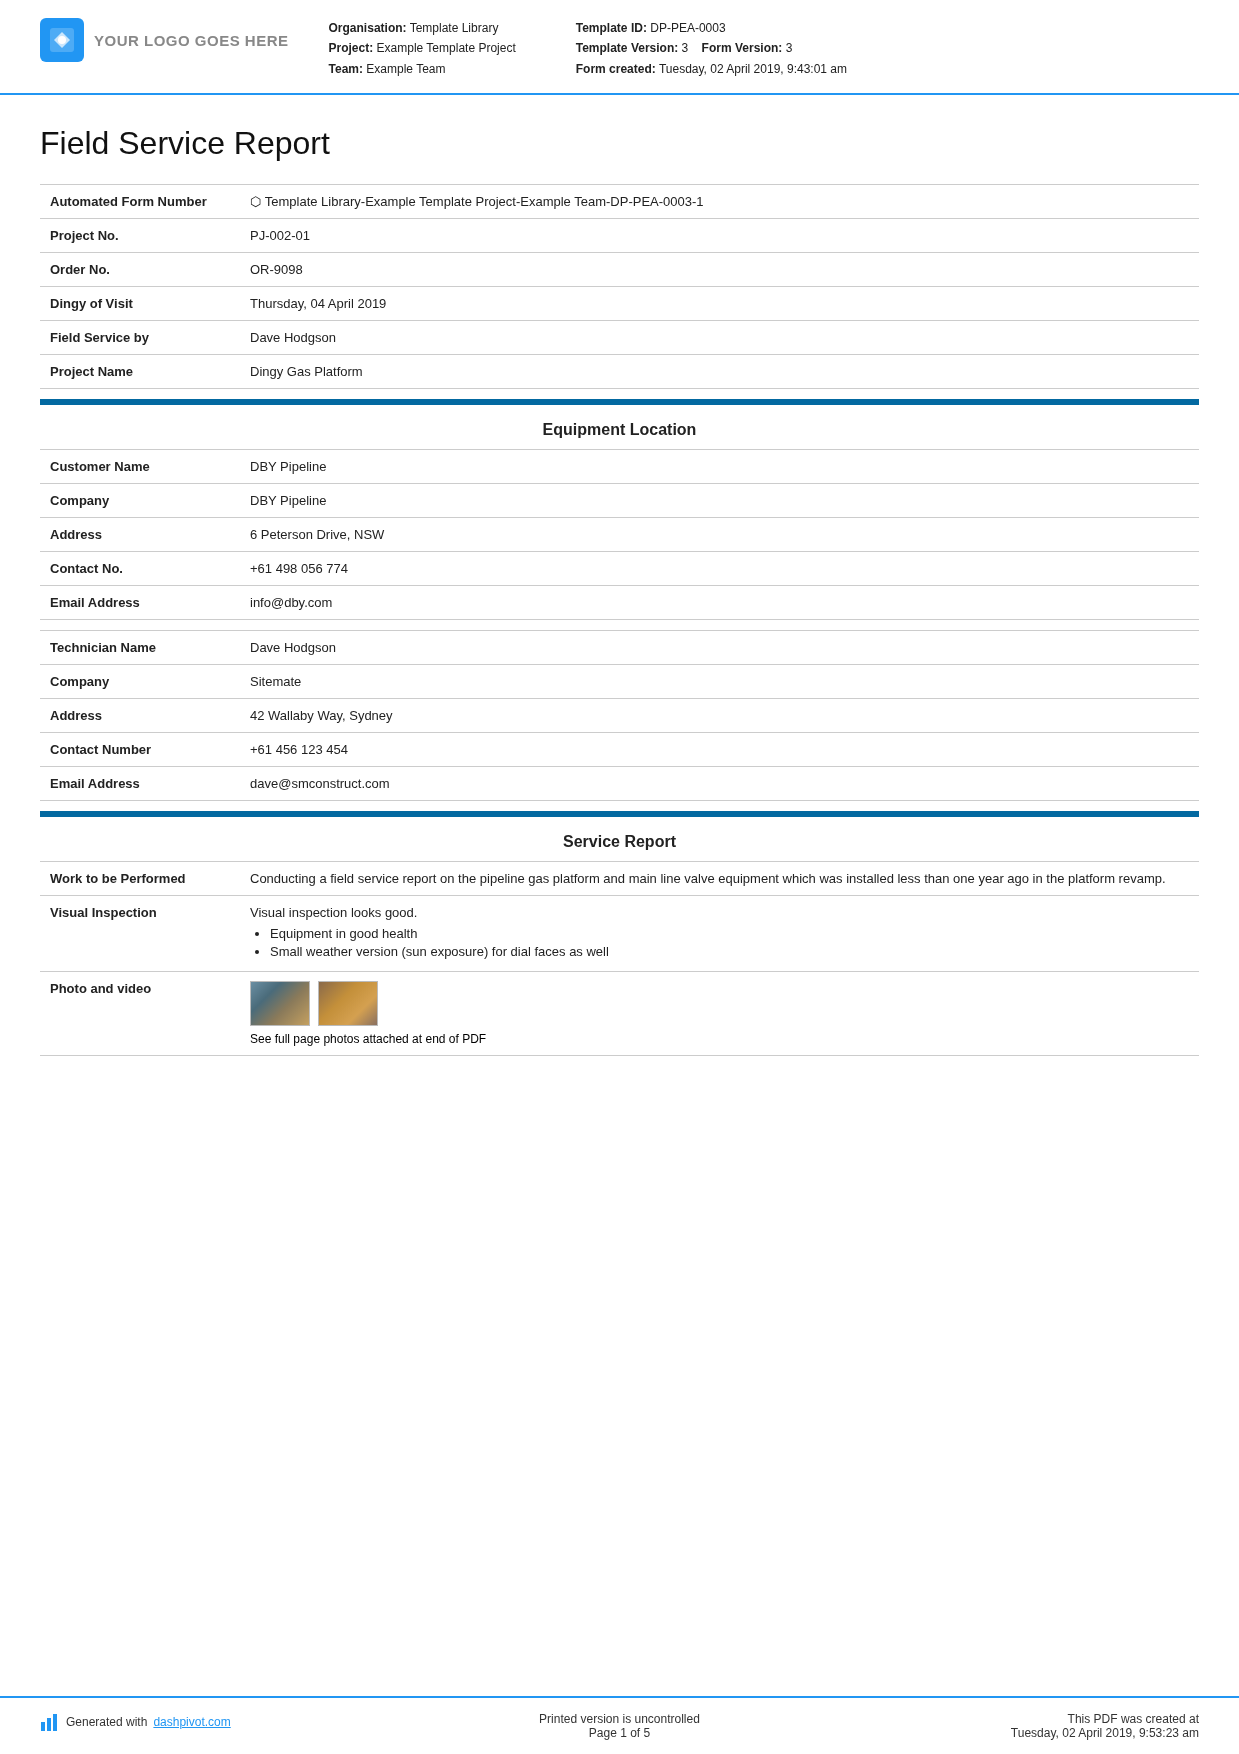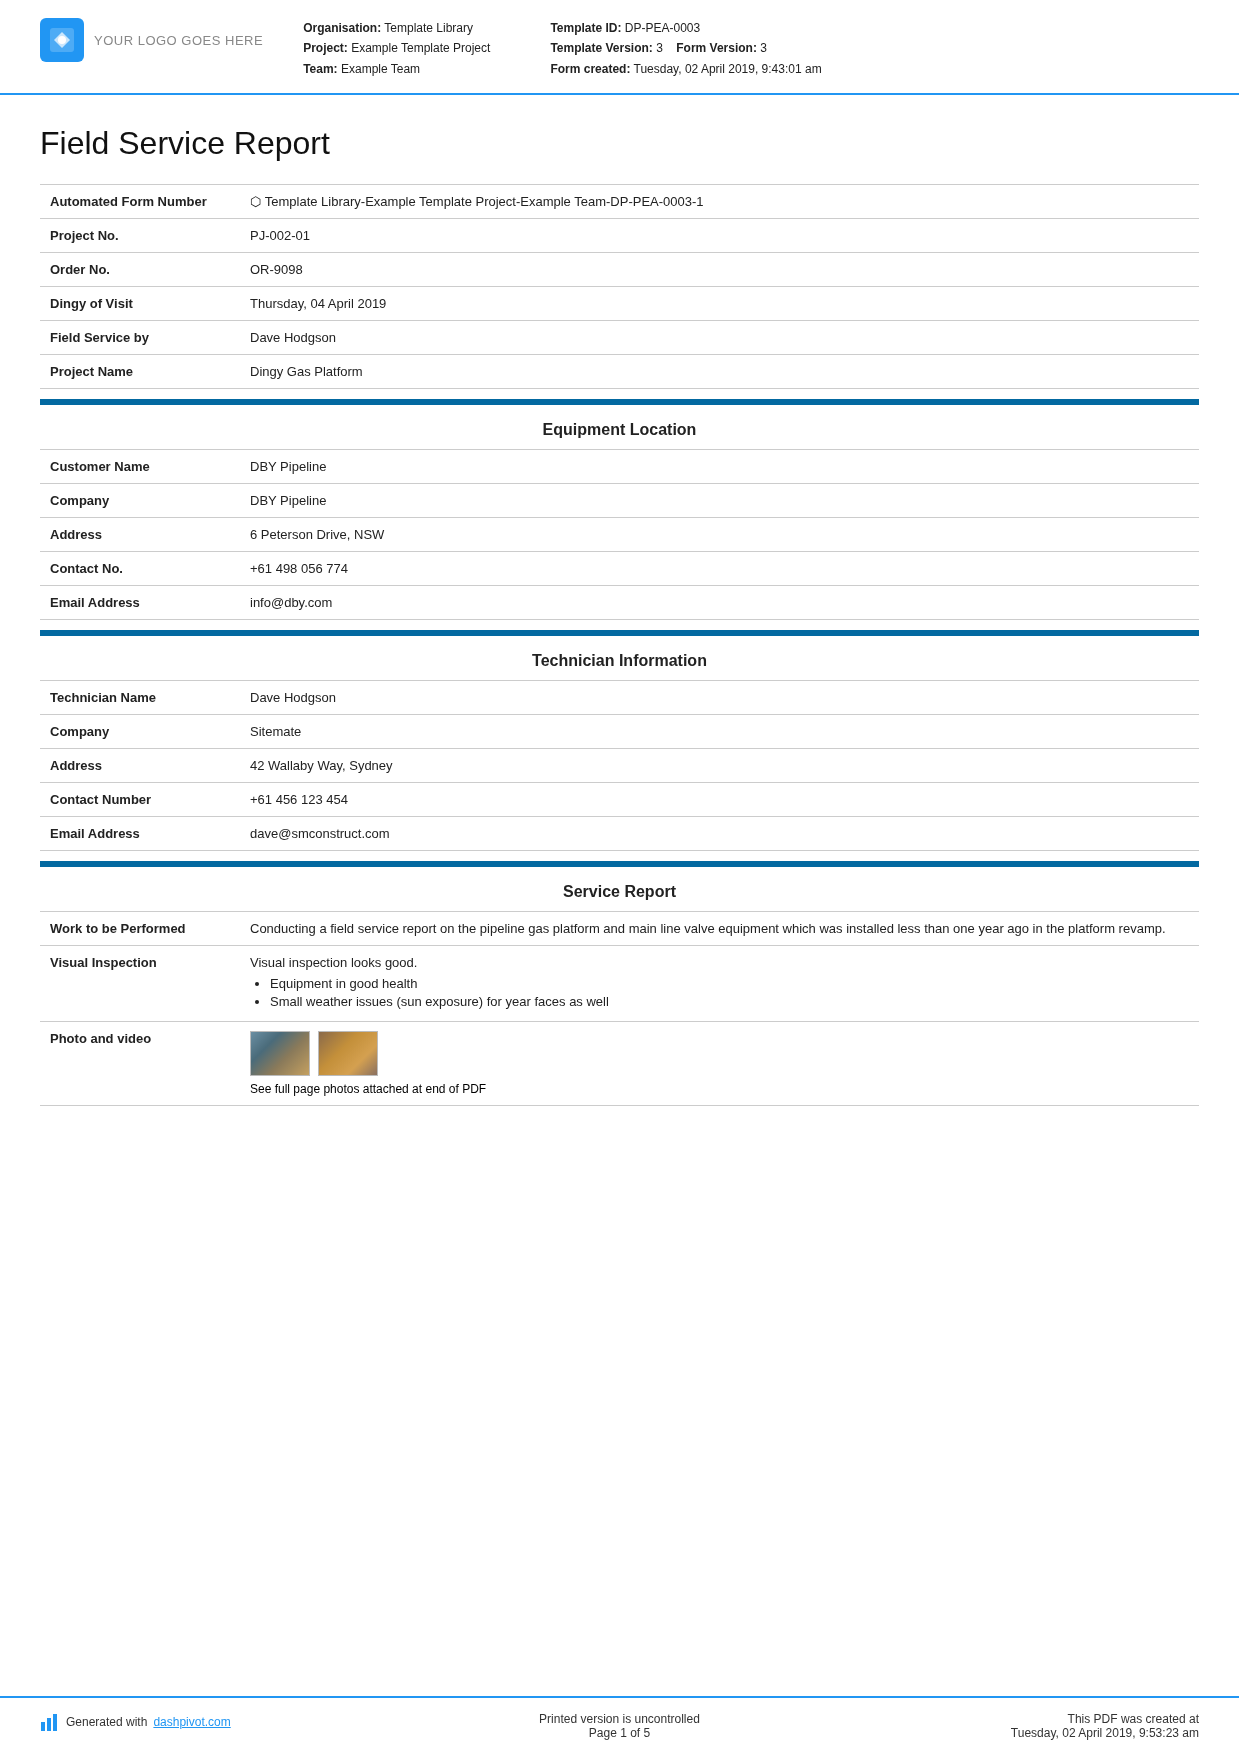--- a/index.html
+++ b/index.html
@@ -32,23 +32,23 @@
       background: #2196F3;
       border-radius: 6px;
       display: flex;
       align-items: center;
       justify-content: center;
       margin-right: 10px;
       flex-shrink: 0;
     }
     .logo-icon svg { width: 28px; height: 28px; }
     .logo-text {
-      font-size: 13px;
+      font-size: 15px;
       color: #888;
-      font-weight: normal;
+      font-weight: bold;
       letter-spacing: 0.5px;
       text-transform: uppercase;
     }
     .header-meta {
       flex: 1;
     }
     .header-meta-row {
       display: flex;
       gap: 60px;
     }
@@ -269,21 +269,20 @@
       <td>Contact No.</td>
       <td>+61 498 056 774</td>
     </tr>
     <tr>
       <td>Email Address</td>
       <td>info@dby.com</td>
     </tr>
   </tbody>
     </table>
 
-  <h2 class="section-heading">Technician Information</h2>
 
   <table class="form-table">
     <tbody>
         <tr>
       <td>Technician Name</td>
       <td>Dave Hodgson</td>
     </tr>
     <tr>
       <td>Company</td>
       <td>Sitemate</td>
@@ -310,21 +309,21 @@
         <tr>
       <td>Work to be Performed</td>
       <td>Conducting a field service report on the pipeline gas platform and main line valve equipment which was installed less than one year ago in the platform revamp.</td>
     </tr>
     <tr>
       <td>Visual Inspection</td>
       <td>
         <span>Visual inspection looks good.</span>
         <ul class="bullet-list">
           <li>Equipment in good health</li>
-          <li>Small weather issues (sun exposure) for year faces as well</li>
+          <li>Small weather version (sun exposure) for dial faces as well</li>
         </ul>
       </td>
     </tr>
     <tr>
       <td>Photo and video</td>
       <td>
         <div class="photo-container">
           <div class="photo-thumb photo-thumb-1"></div>
           <div class="photo-thumb photo-thumb-2"></div>
         </div>

